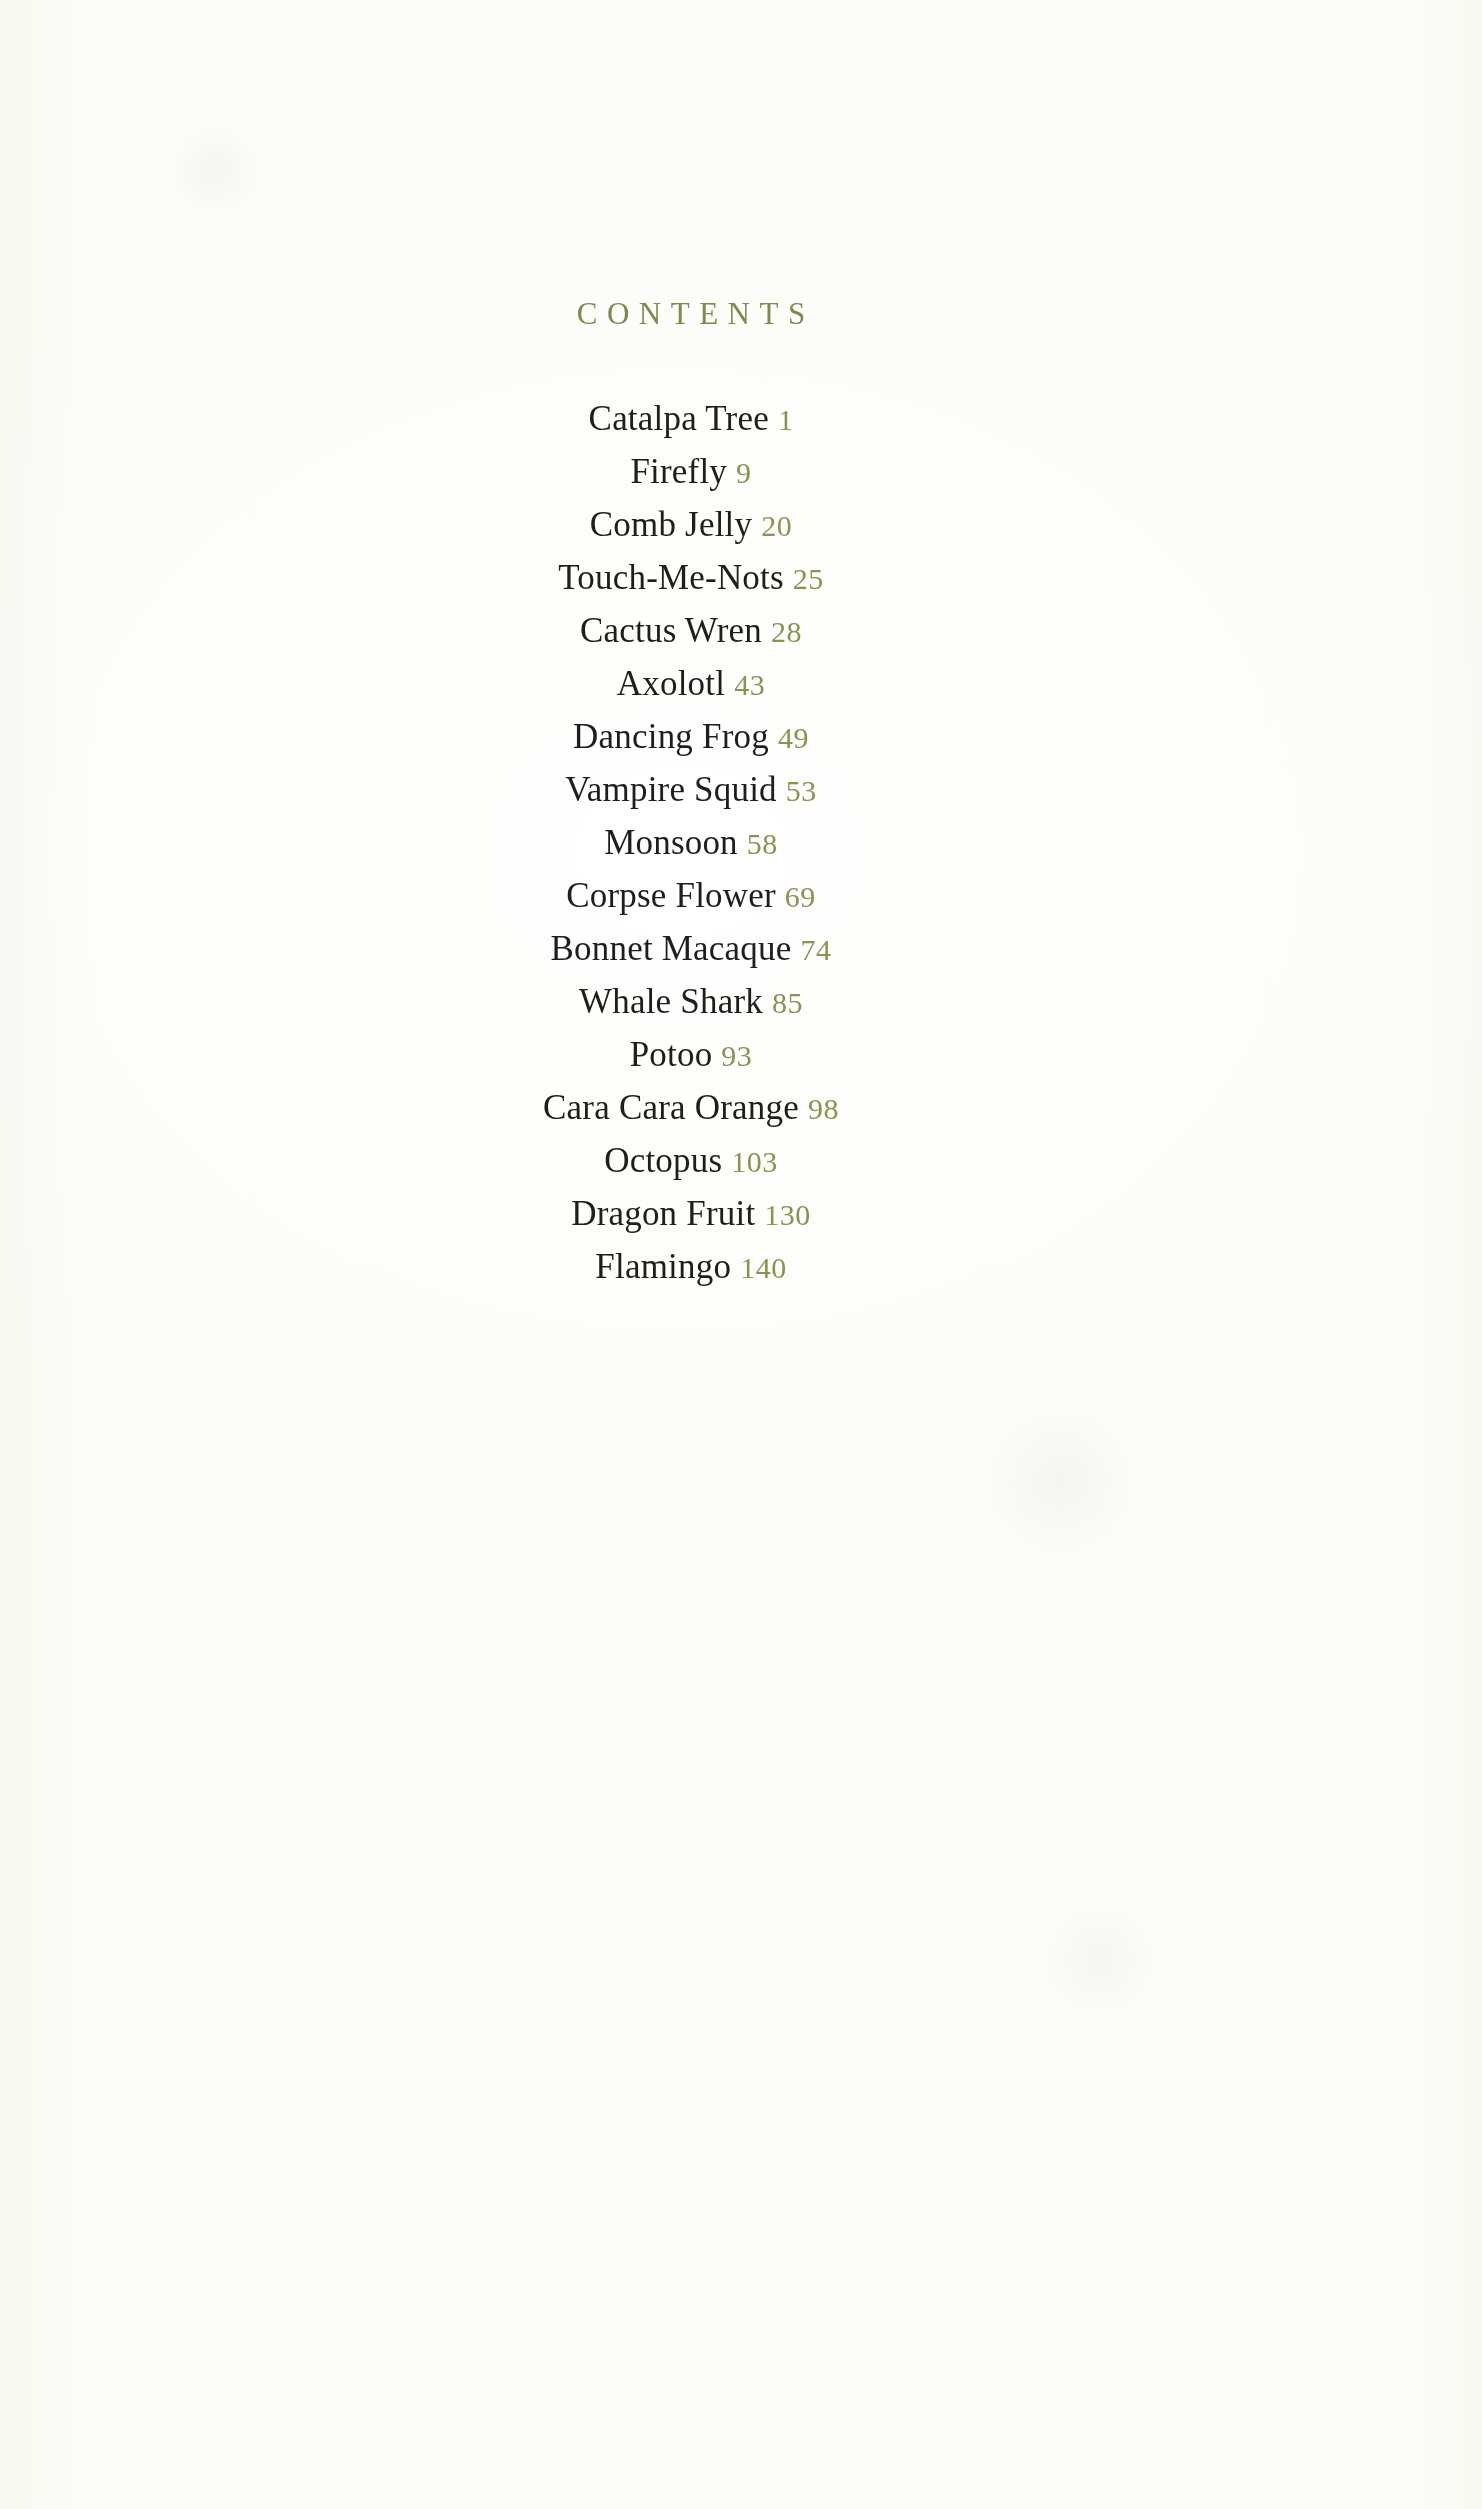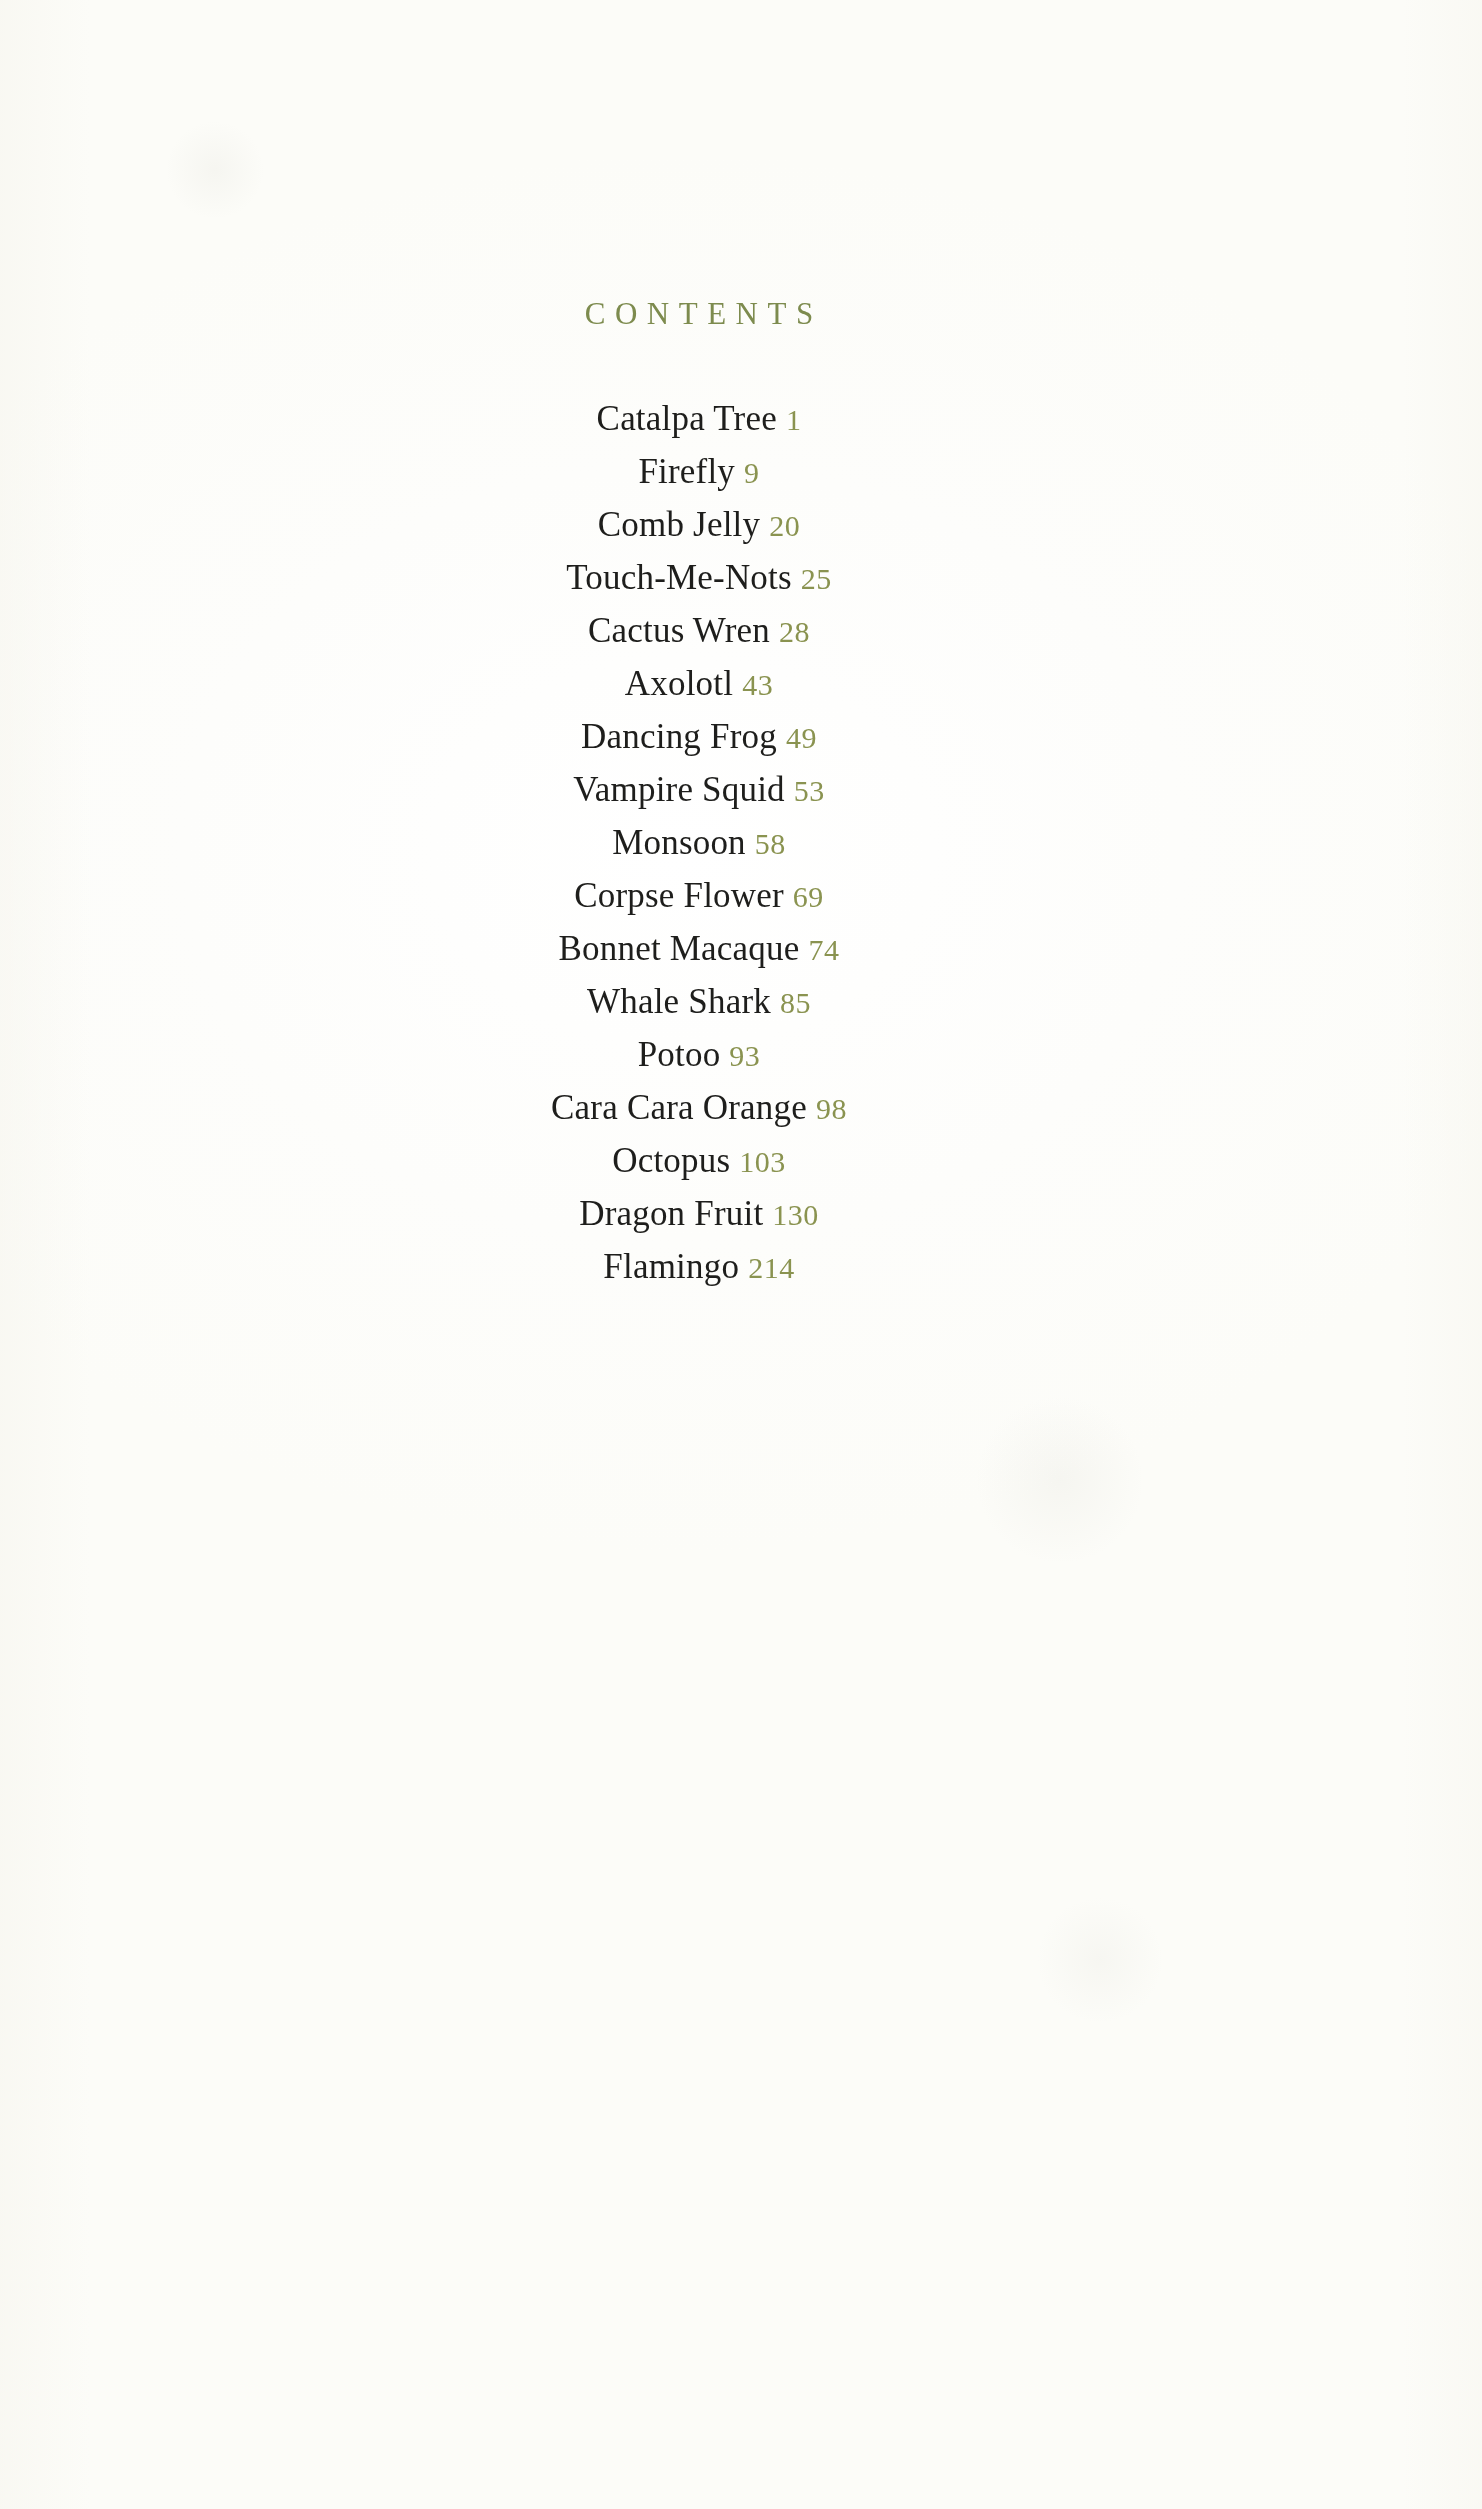--- a/index.html
+++ b/index.html
@@ -35,21 +35,21 @@
     background:
       radial-gradient(circle 120px at 1060px 1480px, rgba(190,188,175,0.10) 0%, rgba(190,188,175,0) 70%),
       radial-gradient(circle 90px  at 1100px 1960px, rgba(190,188,175,0.09) 0%, rgba(190,188,175,0) 70%),
       radial-gradient(circle 70px  at 215px 170px,  rgba(190,188,175,0.10) 0%, rgba(190,188,175,0) 70%),
       linear-gradient(to right, rgba(246,245,238,0.55) 0px, rgba(255,255,255,0) 90px),
       linear-gradient(to left,  rgba(246,245,238,0.45) 0px, rgba(255,255,255,0) 80px);
   }
 
   .content-block {
     position: absolute;
-    left: 8px;
+    left: 0;
     top: 0;
     width: 1382px;          
     text-align: center;
   }
 
   
   .toc-heading {
     margin: 0;
     padding-top: 298px;
     font-size: 31px;
@@ -114,17 +114,17 @@
         <li class="toc-entry"><span class="entry-title">Dancing Frog</span><span class="entry-page">49</span></li>
         <li class="toc-entry"><span class="entry-title">Vampire Squid</span><span class="entry-page">53</span></li>
         <li class="toc-entry"><span class="entry-title">Monsoon</span><span class="entry-page">58</span></li>
         <li class="toc-entry"><span class="entry-title">Corpse Flower</span><span class="entry-page">69</span></li>
         <li class="toc-entry"><span class="entry-title">Bonnet Macaque</span><span class="entry-page">74</span></li>
         <li class="toc-entry"><span class="entry-title">Whale Shark</span><span class="entry-page">85</span></li>
         <li class="toc-entry"><span class="entry-title">Potoo</span><span class="entry-page">93</span></li>
         <li class="toc-entry"><span class="entry-title">Cara Cara Orange</span><span class="entry-page">98</span></li>
         <li class="toc-entry"><span class="entry-title">Octopus</span><span class="entry-page">103</span></li>
         <li class="toc-entry"><span class="entry-title">Dragon Fruit</span><span class="entry-page">130</span></li>
-        <li class="toc-entry"><span class="entry-title">Flamingo</span><span class="entry-page">214</span></li>
+        <li class="toc-entry"><span class="entry-title">Flamingo</span><span class="entry-page">140</span></li>
       </ul>
 
   </div>
 </div>
 
 </body></html>

